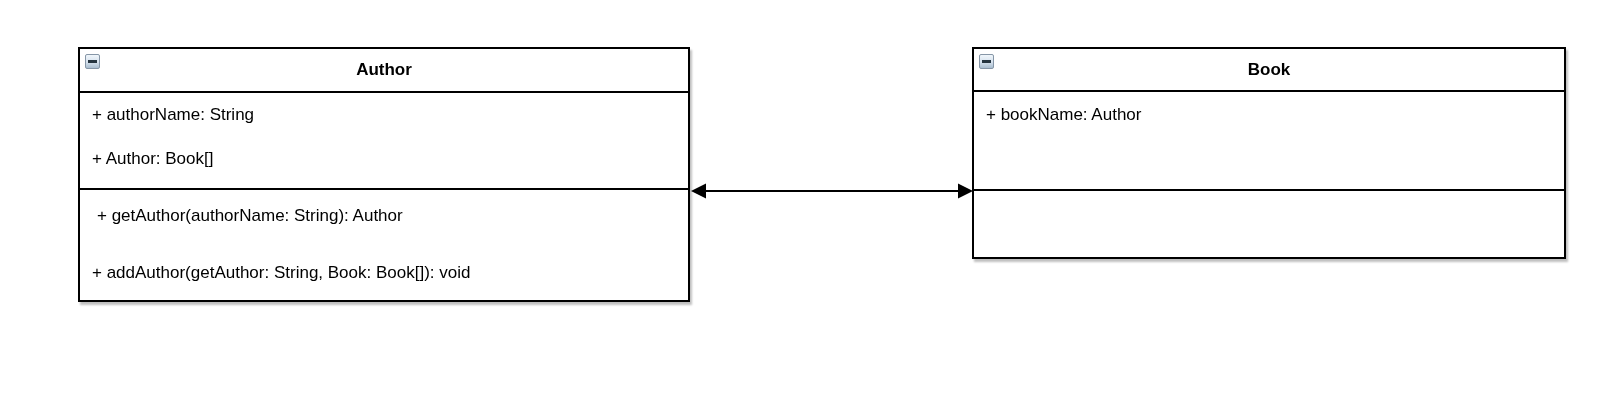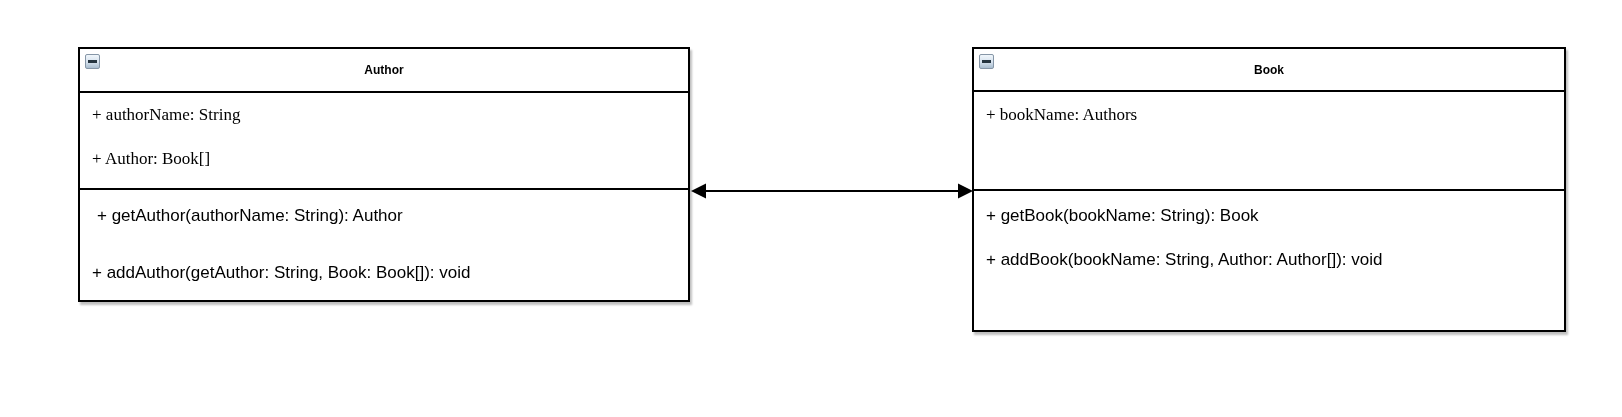--- a/index.html
+++ b/index.html
@@ -17,29 +17,29 @@
     color: #000000;
   }
   .class-box {
     position: absolute;
     box-sizing: border-box;
     background: #ffffff;
     border: 2px solid #000000;
     box-shadow: 2px 3px 2px rgba(0,0,0,0.25);
   }
   #author-box { left: 78px;  top: 47px; width: 612px; height: 255px; }
-  #book-box   { left: 972px; top: 47px; width: 594px; height: 285px; }
+  #book-box   { left: 972px; top: 47px; width: 594px; height: 212px; }
 
   .class-header {
     position: relative;
     border-bottom: 2px solid #000000;
     display: flex;
     align-items: center;
     justify-content: center;
-    font-size: 12px;
+    font-size: 17px;
     font-weight: bold;
     white-space: nowrap;
   }
   #author-box .class-header { height: 42px; }
   #book-box   .class-header { height: 41px; }
 
   .collapse-btn {
     position: absolute;
     left: 5px;
     top: 5px;
@@ -58,21 +58,21 @@
   .collapse-btn .dash {
     width: 9px;
     height: 3px;
     background: #25343f;
   }
 
   .section {
     box-sizing: content-box;
     overflow: hidden;
   }
-  .section.attrs { border-bottom: 2px solid #000000; font-family: Liberation Serif, serif; }
+  .section.attrs { border-bottom: 2px solid #000000; }
   #author-box .section.attrs   { height: 95px; }
   #author-box .section.methods { height: 108px; }
   #book-box   .section.attrs   { height: 97px; }
   #book-box   .section.methods { height: 94px; }
 
   .member {
     height: 44px;
     line-height: 44px;
     padding-left: 12px;
     font-size: 17px;
@@ -115,25 +115,21 @@
   </div>
 
   <div class="class-box" id="book-box">
     <div class="class-header">
       <button class="collapse-btn">
         <span class="dash"></span>
       </button>
       <span>Book</span>
     </div>
     <div class="section attrs" id="book-attrs">
-      <div class="member">+ bookName: Authors</div>
-    </div>
-    <div class="section methods" id="book-methods">
-      <div class="member">+ getBook(bookName: String): Book</div>
-      <div class="member">+ addBook(bookName: String, Author: Author[]): void</div>
+      <div class="member">+ bookName: Author</div>
     </div>
   </div>
 
   <svg class="connector" viewBox="0 0 284 24">
     <line x1="14" y1="12" x2="270" y2="12" stroke="#000000" stroke-width="2"></line>
     <polygon points="1,12 16,4.5 16,19.5" fill="#000000"></polygon>
     <polygon points="283,12 268,4.5 268,19.5" fill="#000000"></polygon>
   </svg>
 
 </div>

